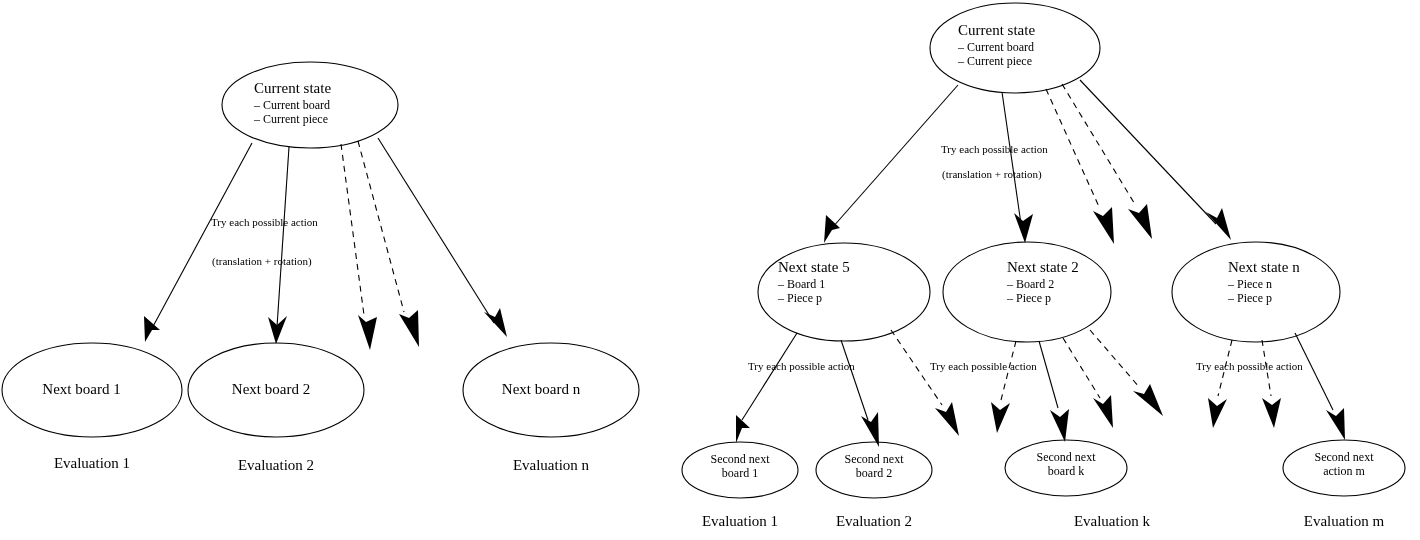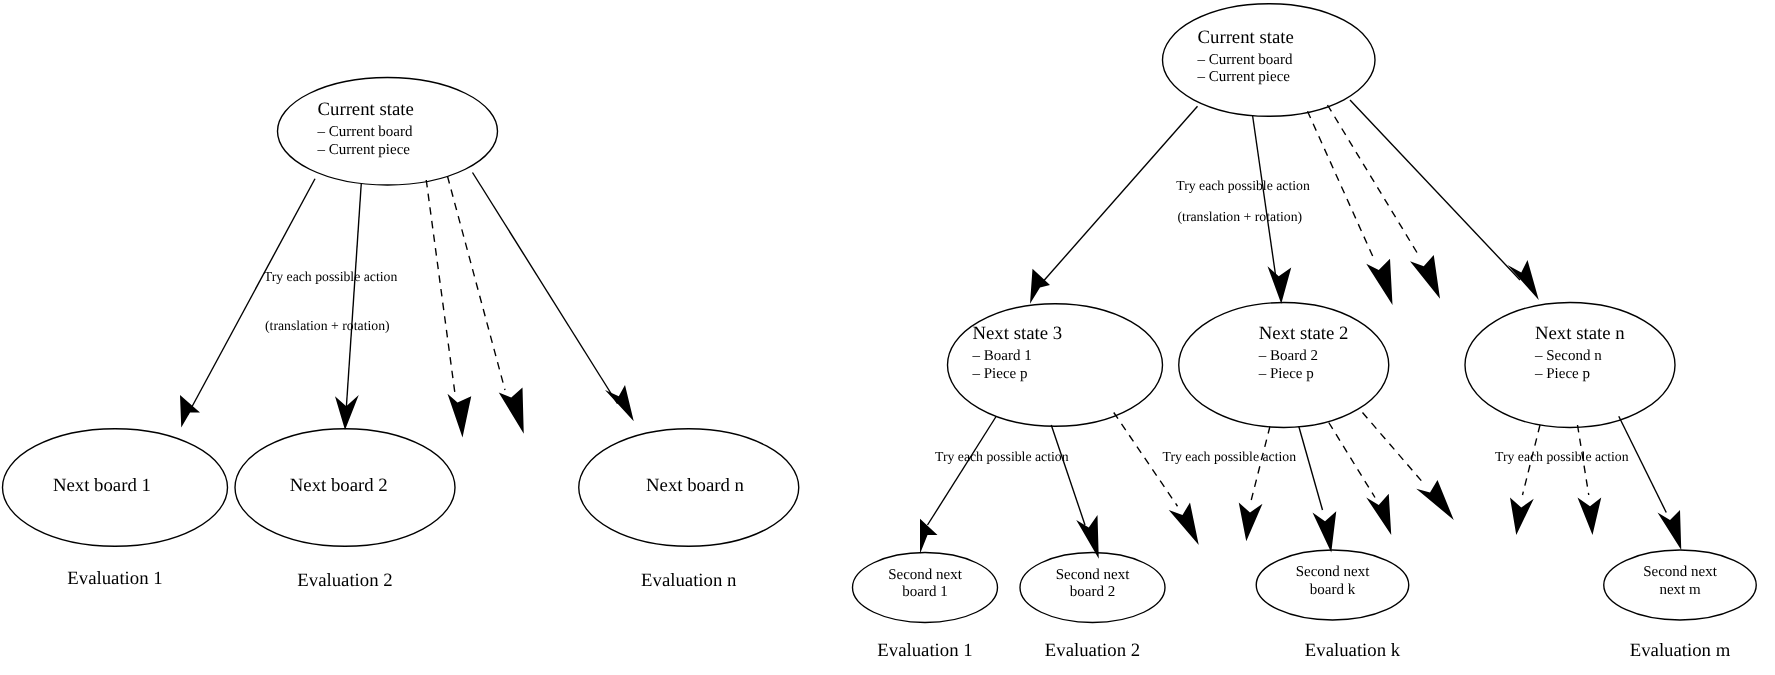--- a/index.html
+++ b/index.html
@@ -171,41 +171,41 @@
     <div class="node-line">
       <span class="dash-mark">–</span><span>Current piece</span>
     </div>
   </div>
 
   <div class="edge-label" style="left:211px; top:216px;">Try each possible action</div>
   <div class="edge-label" style="left:212px; top:255px;">(translation + rotation)</div>
 
   <div class="caption centered" style="left:2px; top:381px; width:159px;">Next board 1</div>
   <div class="caption centered" style="left:188px; top:381px; width:166px;">Next board 2</div>
-  <div class="caption centered" style="left:463px; top:381px; width:156px;padding-left:15px;">Next board n</div>
+  <div class="caption centered" style="left:463px; top:381px; width:156px;">Next board n</div>
 
   <div class="caption centered" style="left:2px; top:455px; width:180px;">Evaluation 1</div>
   <div class="caption centered" style="left:188px; top:457px; width:176px;">Evaluation 2</div>
   <div class="caption centered" style="left:463px; top:457px; width:176px;">Evaluation n</div>
 
   <div class="node-text" style="left:940px; top:22px; width:160px; padding-left:18px;">
     <div class="node-title">Current state</div>
     <div class="node-line">
       <span class="dash-mark">–</span><span>Current board</span>
     </div>
     <div class="node-line">
       <span class="dash-mark">–</span><span>Current piece</span>
     </div>
   </div>
 
   <div class="edge-label" style="left:941px; top:143px;">Try each possible action</div>
   <div class="edge-label" style="left:942px; top:168px;">(translation + rotation)</div>
 
   <div class="node-text" style="left:778px; top:259px; width:150px;">
-    <div class="node-title">Next state 3</div>
+    <div class="node-title">Next state 5</div>
     <div class="node-line">
       <span class="dash-mark">–</span><span>Board 1</span>
     </div>
     <div class="node-line">
       <span class="dash-mark">–</span><span>Piece p</span>
     </div>
   </div>
 
   <div class="node-text" style="left:1007px; top:259px; width:150px;">
     <div class="node-title">Next state 2</div>
@@ -213,21 +213,21 @@
       <span class="dash-mark">–</span><span>Board 2</span>
     </div>
     <div class="node-line">
       <span class="dash-mark">–</span><span>Piece p</span>
     </div>
   </div>
 
   <div class="node-text" style="left:1228px; top:259px; width:150px;">
     <div class="node-title">Next state n</div>
     <div class="node-line">
-      <span class="dash-mark">–</span><span>Second n</span>
+      <span class="dash-mark">–</span><span>Piece n</span>
     </div>
     <div class="node-line">
       <span class="dash-mark">–</span><span>Piece p</span>
     </div>
   </div>
 
   <div class="edge-label" style="left:748px; top:360px;">Try each possible action</div>
   <div class="edge-label" style="left:930px; top:360px;">Try each possible action</div>
   <div class="edge-label" style="left:1196px; top:360px;">Try each possible action</div>
 
@@ -238,21 +238,21 @@
   <div class="node-text centered" style="left:816px; top:452px; width:116px;">
     <div class="node-line">Second next</div>
     <div class="node-line">board 2</div>
   </div>
   <div class="node-text centered" style="left:1005px; top:450px; width:122px;">
     <div class="node-line">Second next</div>
     <div class="node-line">board k</div>
   </div>
   <div class="node-text centered" style="left:1283px; top:450px; width:122px;">
     <div class="node-line">Second next</div>
-    <div class="node-line">next m</div>
+    <div class="node-line">action m</div>
   </div>
 
   <div class="caption centered" style="left:682px; top:513px; width:116px;">Evaluation 1</div>
   <div class="caption centered" style="left:816px; top:513px; width:116px;">Evaluation 2</div>
-  <div class="caption centered" style="left:1021px; top:513px; width:122px;text-align:center;">Evaluation k</div>
+  <div class="caption centered" style="left:1051px; top:513px; width:122px;text-align:center;">Evaluation k</div>
   <div class="caption centered" style="left:1283px; top:513px; width:122px;">Evaluation m</div>
 
 </div>
 
 </body></html>

